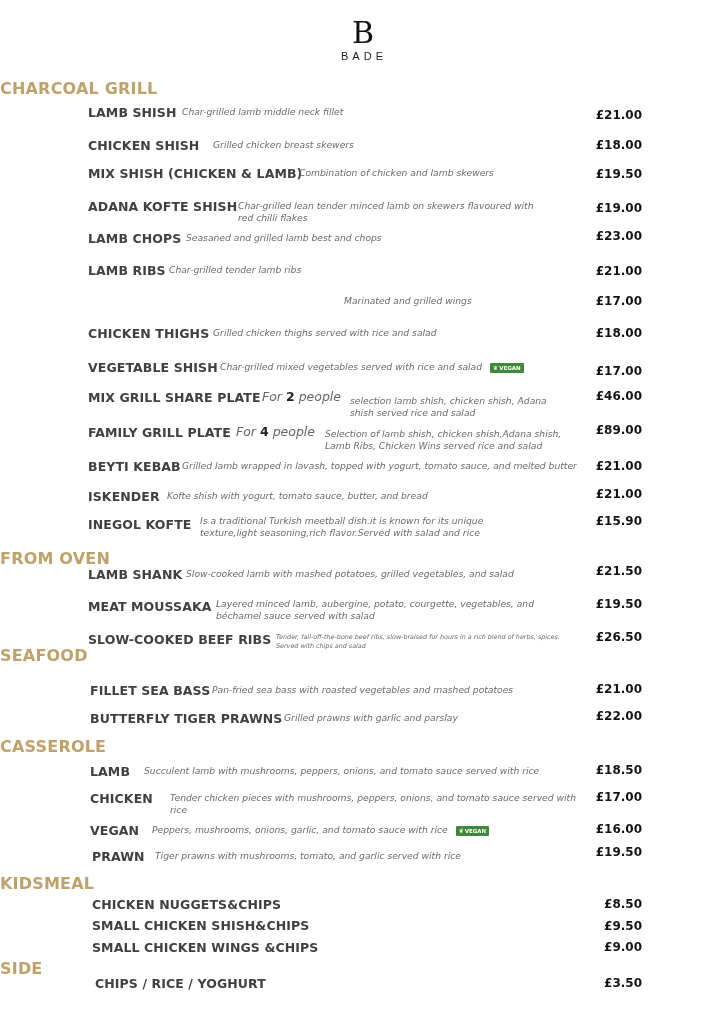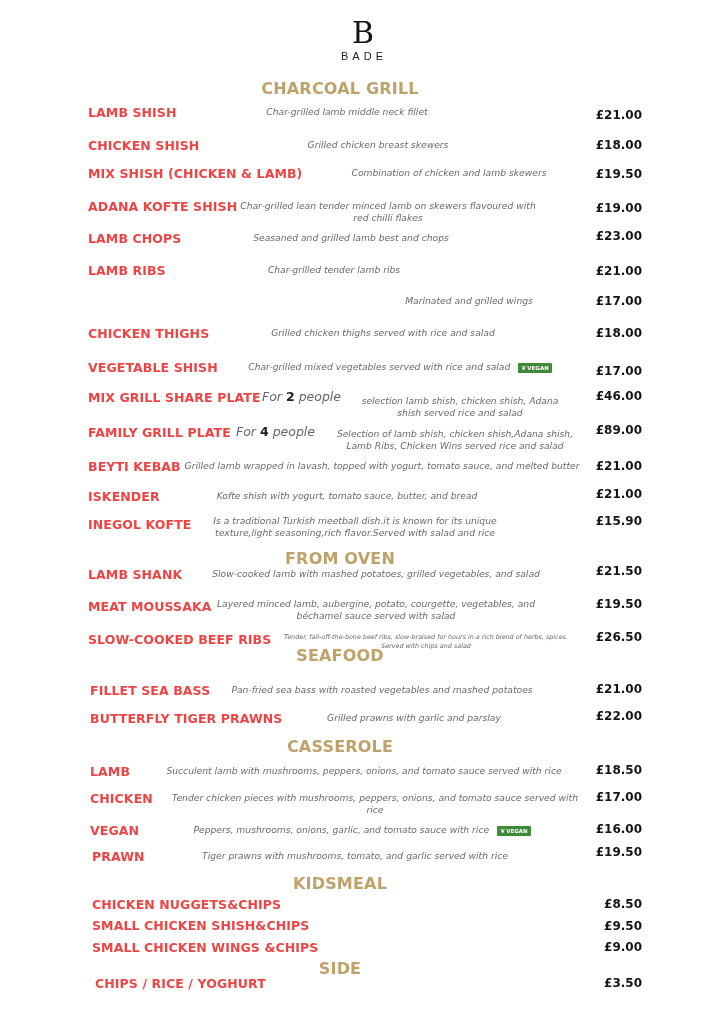--- a/index.html
+++ b/index.html
@@ -3,25 +3,25 @@
   <meta charset="utf-8">
   <style>
     * { margin: 0; padding: 0; box-sizing: border-box; }
     html, body { width: 724px; height: 1024px; background: #ffffff; overflow: hidden; }
     body { position: relative; font-family: "DejaVu Sans", "Liberation Sans", sans-serif; color: #1a1a1a; }
 
     .logo { position: absolute; left: 0; top: 18px; width: 724px; text-align: center; }
     .logo-b { font-family: "DejaVu Serif", "Liberation Serif", serif; font-size: 30px; font-weight: normal; color: #111; line-height: 30px; letter-spacing: -2px; }
     .logo-name { font-family: "Liberation Sans", sans-serif; font-size: 11px; letter-spacing: 4px; color: #222; margin-top: 2px; padding-left: 4px; }
 
-    .section-title { position: absolute; left: 0; width: 640px; text-align: center; font-family: "DejaVu Sans", sans-serif; font-weight: bold; font-size: 16px; color: #bfa16a; letter-spacing: 0.2px; padding-left: 40px; }
+    .section-title { position: absolute; left: 0; width: 640px; font-family: "DejaVu Sans", sans-serif; font-weight: bold; font-size: 16px; color: #bfa16a; letter-spacing: 0.2px; }
 
     .item { position: absolute; left: 88px; width: 560px; }
-    .item .name { font-family: "DejaVu Sans", sans-serif; font-weight: bold; font-size: 12.5px; color: #ef4444; white-space: nowrap; display: inline-block; vertical-align: top; letter-spacing: 0.1px; }
-    .item .desc { position: absolute; top: 1px; font-family: "DejaVu Sans", sans-serif; font-style: italic; font-size: 9.2px; color: #6a6a6a; line-height: 12px; text-align: center; }
+    .item .name { font-family: "DejaVu Sans", sans-serif; font-weight: bold; font-size: 12.5px; color: #404040; white-space: nowrap; display: inline-block; vertical-align: top; letter-spacing: 0.1px; }
+    .item .desc { position: absolute; top: 1px; font-family: "DejaVu Sans", sans-serif; font-style: italic; font-size: 9.2px; color: #6a6a6a; line-height: 12px; }
     .item .desc.tiny { font-size: 6.4px; line-height: 9px; }
     .item .for { position: absolute; top: -1px; font-family: "DejaVu Sans", sans-serif; font-style: italic; font-size: 12.5px; color: #666; white-space: nowrap; }
     .item .for b { font-style: normal; color: #222; }
     .price { position: absolute; right: 82px; font-family: "DejaVu Sans", sans-serif; font-weight: bold; font-size: 12px; color: #141414; text-align: right; }
 
     .vegan { display: inline-block; background: #3f8a3a; color: #fff; font-family: "DejaVu Sans", sans-serif; font-style: normal; font-weight: bold; font-size: 5.5px; padding: 1px 3px; border-radius: 1px; vertical-align: middle; margin-left: 8px; line-height: 8px; }
     .vegan .leaf { font-size: 6px; margin-right: 1px; }
   </style>
 </head>
 <body>

